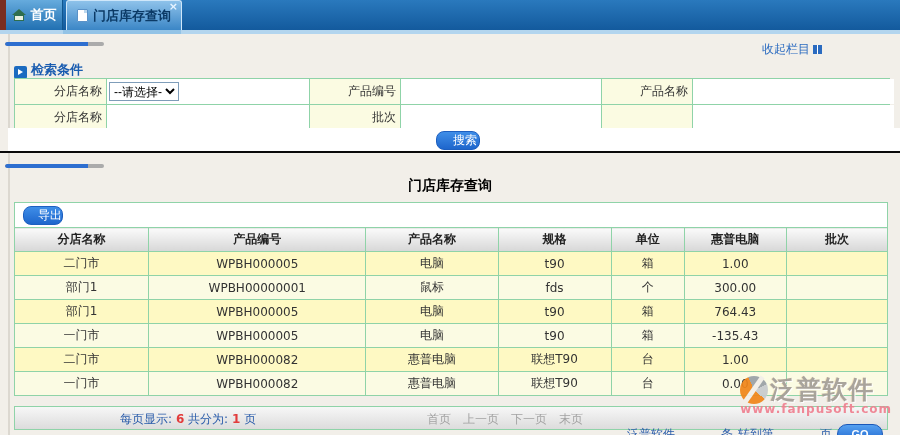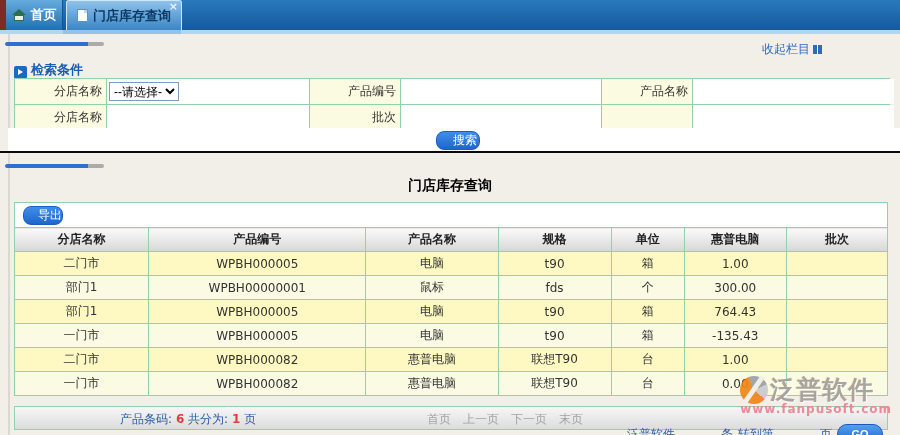--- a/index.html
+++ b/index.html
@@ -260,21 +260,21 @@
     <td>联想T90</td>
     <td>台</td>
     <td>0.00</td>
     <td></td>
   </tr>
 </tbody>
   </table>
 
 <div class="footer">
   <div class="total">
-    <span>产品条码:</span>
+    <span>每页显示:</span>
     <b>6</b>
     <span>共分为:</span>
     <b>1</b>
     <span>页</span>
   </div>
   <div class="pag-links">
     <span>首页</span>
     <span>上一页</span>
     <span>下一页</span>
     <span>末页</span>

